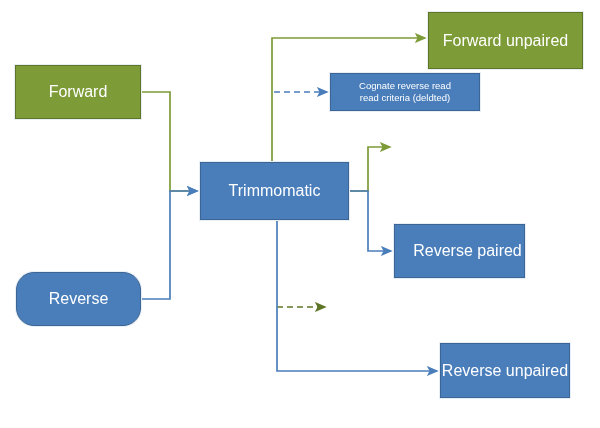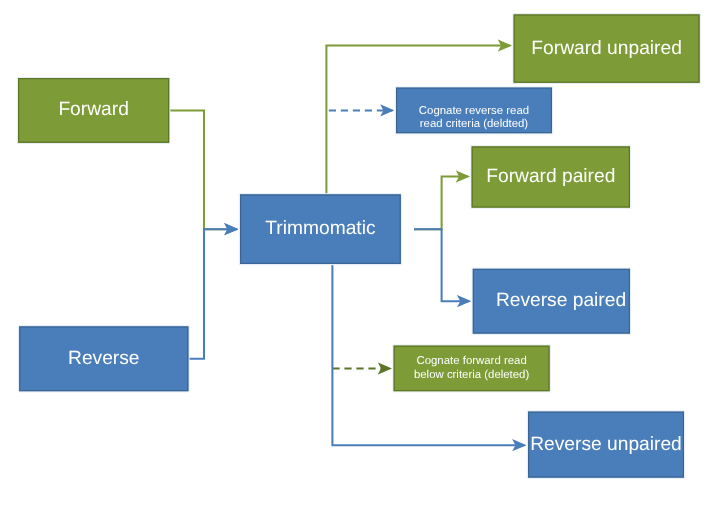--- a/index.html
+++ b/index.html
@@ -79,51 +79,42 @@
 
     <path d="M277 307 L325 307" fill="none" stroke="#5d7526" stroke-width="1.7" stroke-dasharray="6 4" marker-end="url(#arrow-darkgreen)"></path>
 
     <path d="M277 220 L277 371 L437 371" fill="none" stroke="#4a7ebb" stroke-width="1.7" marker-end="url(#arrow-blue)"></path>
   </svg>
 
   <div class="node green big" style="left:15px; top:65px; width:126px; height:54px;justify-content:center;">
     <span>Forward</span>
   </div>
 
-  <div class="node blue big" style="left:16px; top:272px; width:141px; height:54px;">
+  <div class="node blue big" style="left:16px; top:272px; width:125px; height:54px;border-radius:18px;">
     <span>Reverse</span>
   </div>
 
-  <div class="node blue big" style="left:200px; top:162px; width:134px; height:58px;">
+  <div class="node blue big" style="left:200px; top:162px; width:149px; height:58px;">
     <span>Trimmomatic</span>
   </div>
 
   <div class="node green big" style="left:428px; top:12px; width:155px; height:57px;">
     <span>Forward unpaired</span>
   </div>
 
-  <div class="node green big" style="left:393px; top:122px; width:132px; height:51px;">
-    <span>Forward paired</span>
-  </div>
 
   <div class="node blue big" style="left:394px; top:224px; width:131px; height:54px;padding-left:16px;">
     <span>Reverse paired</span>
   </div>
 
   <div class="node blue big" style="left:440px; top:343px; width:130px; height:55px;">
     <span>Reverse unpaired</span>
   </div>
 
-  <div class="node blue note" style="left:330px; top:73px; width:130px; height:38px;align-items:flex-end;">
+  <div class="node blue note" style="left:330px; top:73px; width:150px; height:38px;">
     <div>
       <span>Cognate reverse read</span>
       <span>read criteria (deldted)</span>
     </div>
   </div>
 
-  <div class="node green note" style="left:328px; top:288px; width:130px; height:38px;">
-    <div>
-      <span>Cognate forward read</span>
-      <span>below criteria (deleted)</span>
-    </div>
-  </div>
 
 </div>
 
 </body></html>

